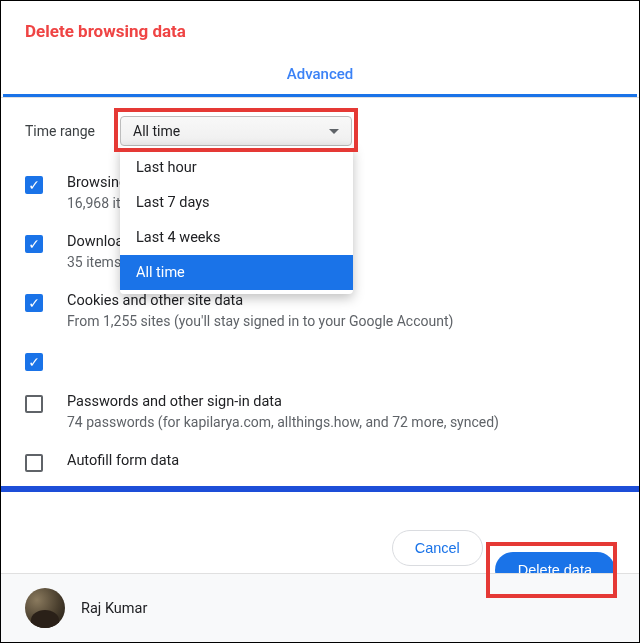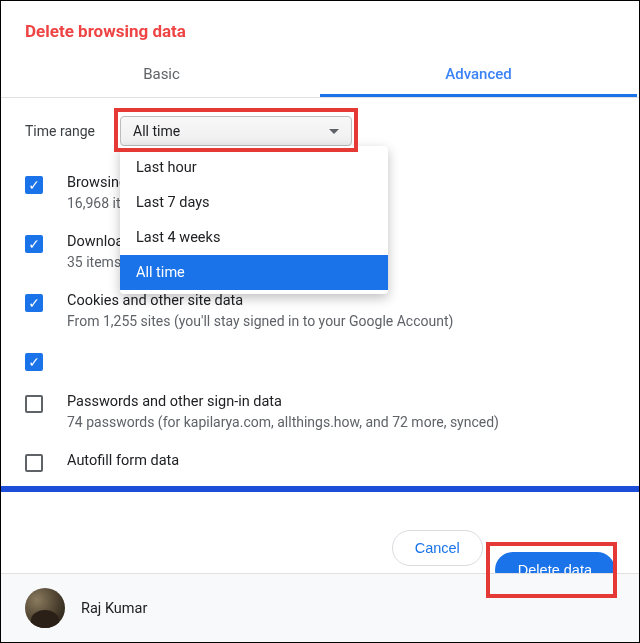--- a/index.html
+++ b/index.html
@@ -98,21 +98,21 @@
     .caret {
       width: 0; height: 0;
       border-left: 5px solid transparent;
       border-right: 5px solid transparent;
       border-top: 5px solid #5f6368;
     }
     .dropdown {
       position: absolute;
       top: 30px;
       left: 0;
-      width: 268px;
+      width: 233px;
       background: #fff;
       border-radius: 4px;
       box-shadow: 0 4px 12px rgba(0,0,0,0.25);
       z-index: 15;
       padding: 4px 0;
     }
     .dropdown-item {
       padding: 9px 16px;
       font-size: 14.5px;
       color: #202124;
@@ -217,21 +217,20 @@
       font-size: 14.5px;
       color: #202124;
     }
   </style>
 </head>
 <body>
 
 <div class="dialog-title">Delete browsing data</div>
 
 <div class="tabs">
-  <div class="tab">Basic</div>
   <div class="tab active">Advanced</div>
 </div>
 
 <div class="content">
   <div class="time-range-row">
     <div class="time-range-label">Time range</div>
     <div class="select-wrap">
       <div class="highlight-red select-hl"></div>
       <div class="select-box">
         <span>All time</span>

